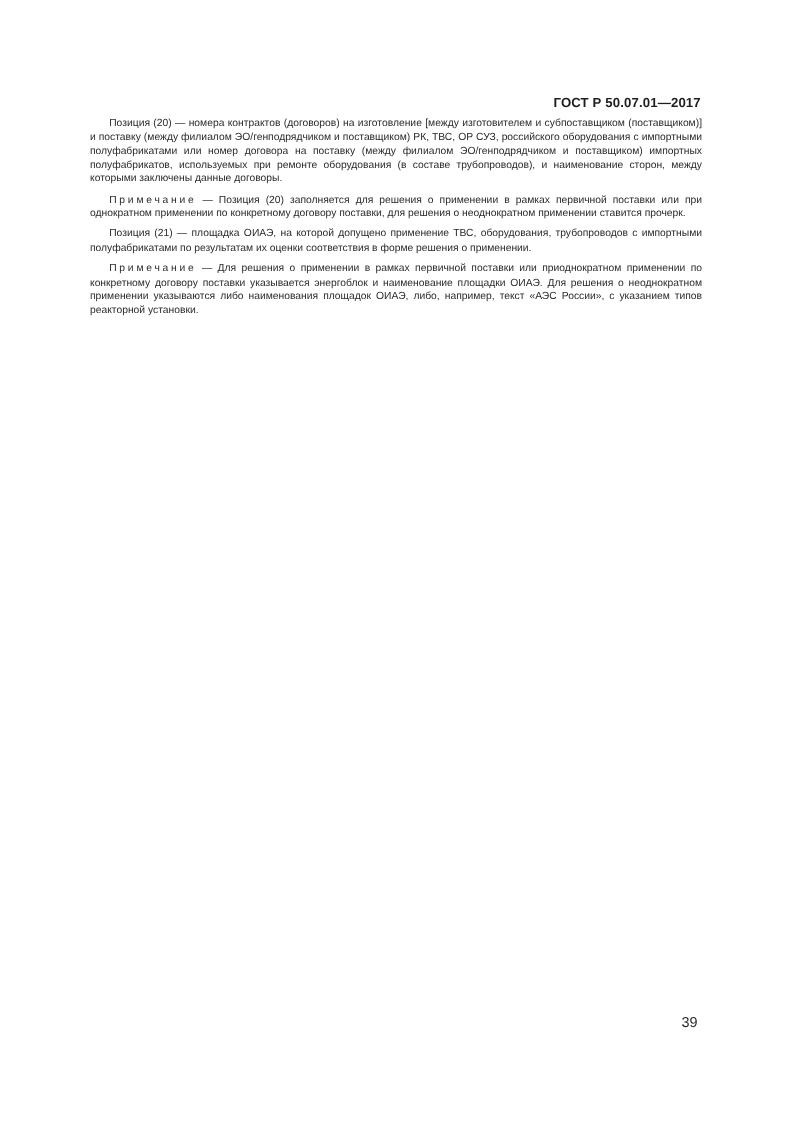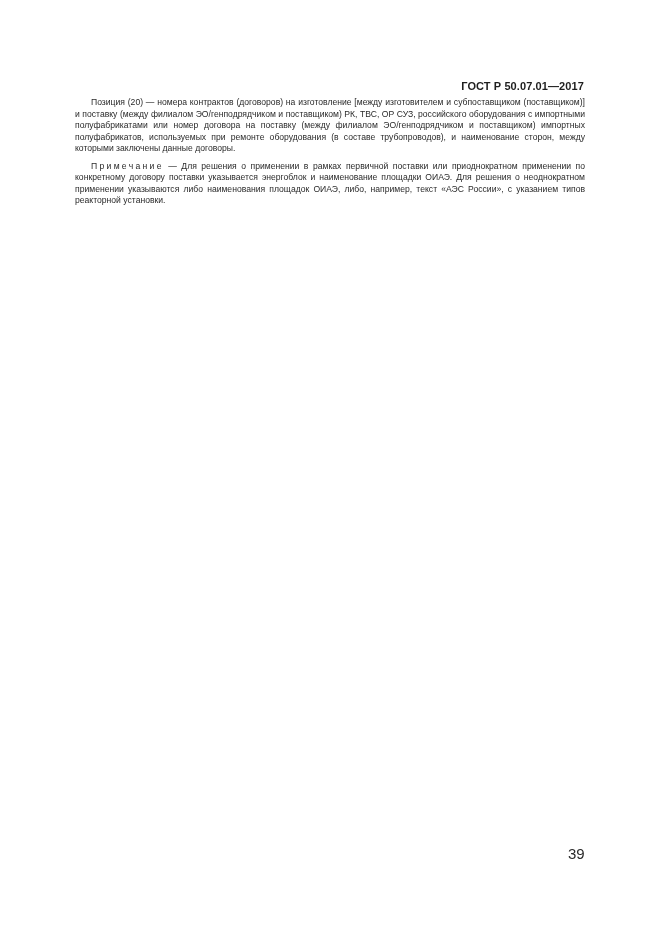--- a/index.html
+++ b/index.html
@@ -39,27 +39,29 @@
       text-align: justify;
       hyphens: manual;
     }
     .note-label {
       letter-spacing: 2.3px;
     }
     .page-number {
       position: absolute;
       top: 845px;
       left: 568px;
-      font-size: 15px;
+      font-size: 12px;
       color: #2a2a2a;
     }
   </style>
 </head>
 <body>
 
 <div class="header">ГОСТ Р 50.07.01—2017</div>
 
 <div class="body-text">
   <p class="para">Позиция (20) — номера контрактов (договоров) на изготовление [между изготовителем и субпоставщиком (поставщиком)] и поставку (между филиалом ЭО/генподрядчиком и поставщиком) РК, ТВС, ОР СУЗ, российского оборудования с импортными полуфабрикатами или номер договора на поставку (между филиалом ЭО/генподряд­чиком и поставщиком) импортных полуфабрикатов, используемых при ремонте оборудования (в составе трубопро­водов), и наименование сторон, между которыми заключены данные договоры.</p>
+  <p class="para"><span class="note-label">Примечание</span><span> — Позиция (20) заполняется для решения о применении в рамках первичной поставки или при однократном применении по конкретному договору поставки, для решения о неоднократном применении ста­вится прочерк.</span></p>
+  <p class="para">Позиция (21) — площадка ОИАЭ, на которой допущено применение ТВС, оборудования, трубопроводов с импортными полуфабрикатами по результатам их оценки соответствия в форме решения о применении.</p>
   <p class="para"><span class="note-label">Примечание</span><span> — Для решения о применении в рамках первичной поставки или приоднократном примене­нии по конкретному договору поставки указывается энергоблок и наименование площадки ОИАЭ. Для решения о неоднократном применении указываются либо наименования площадок ОИАЭ, либо, например, текст «АЭС Рос­сии», с указанием типов реакторной установки.</span></p>
 </div>
 
 <div class="page-number">39</div>
 
 </body></html>

